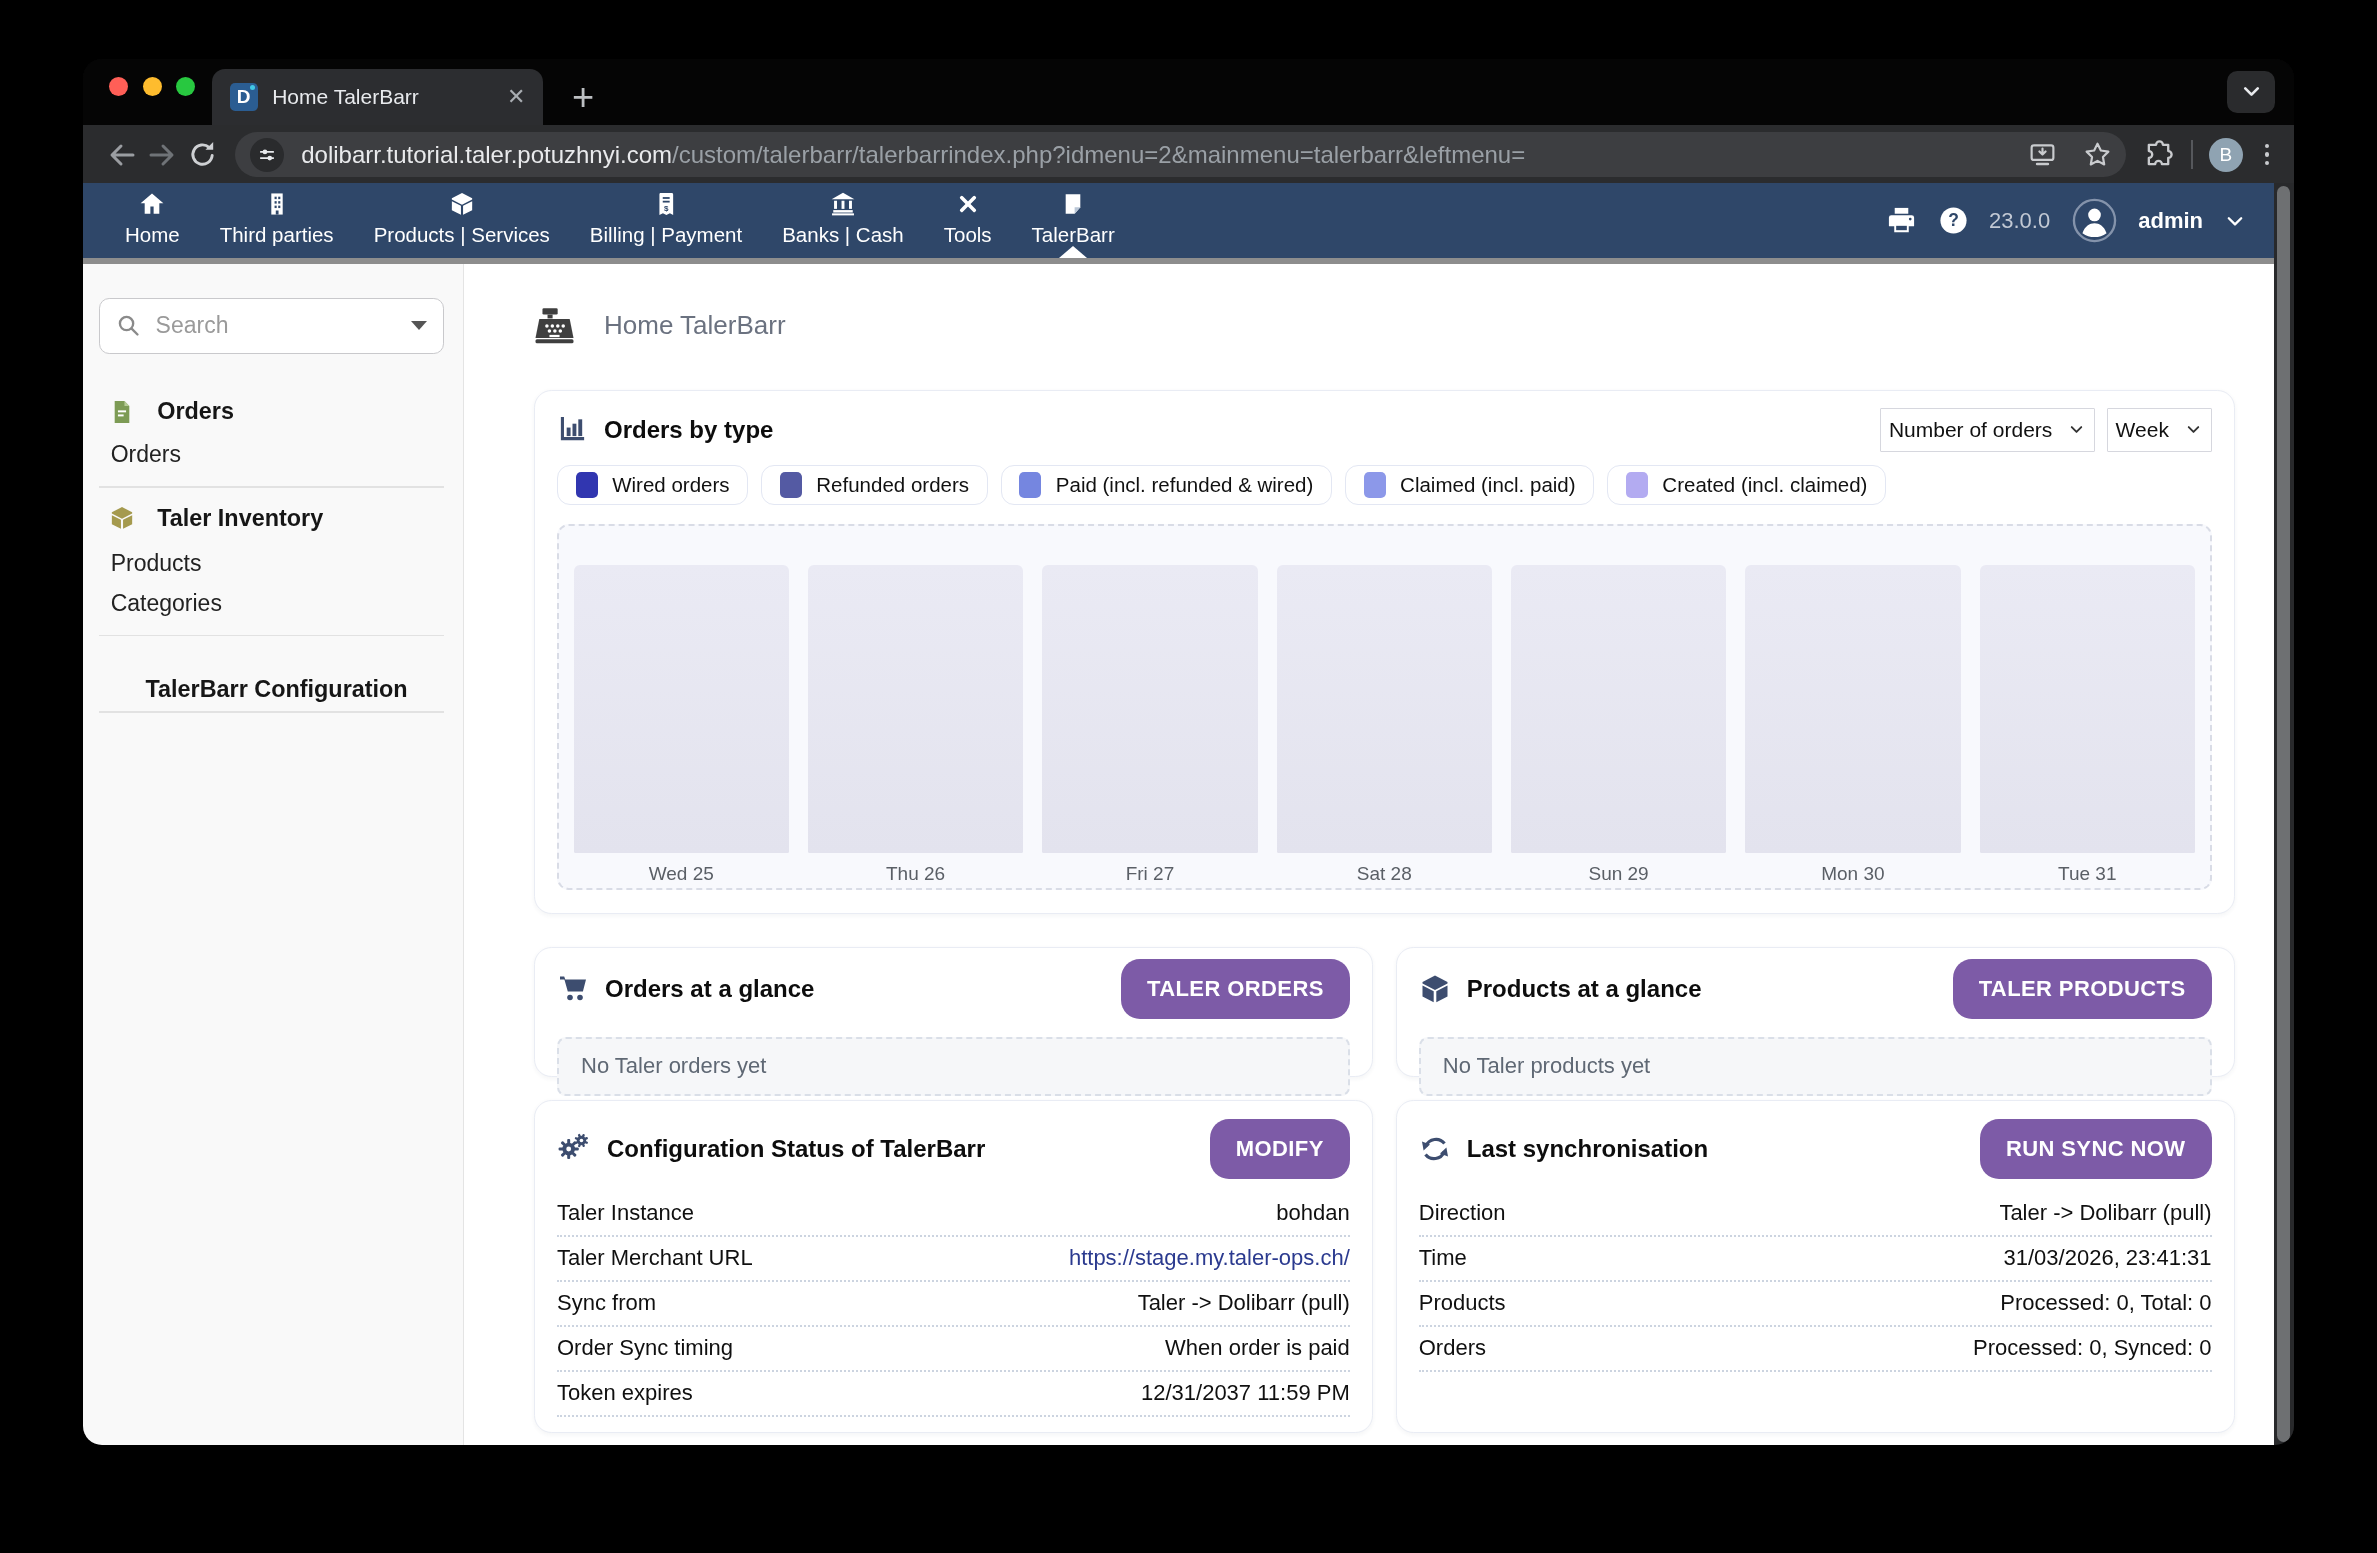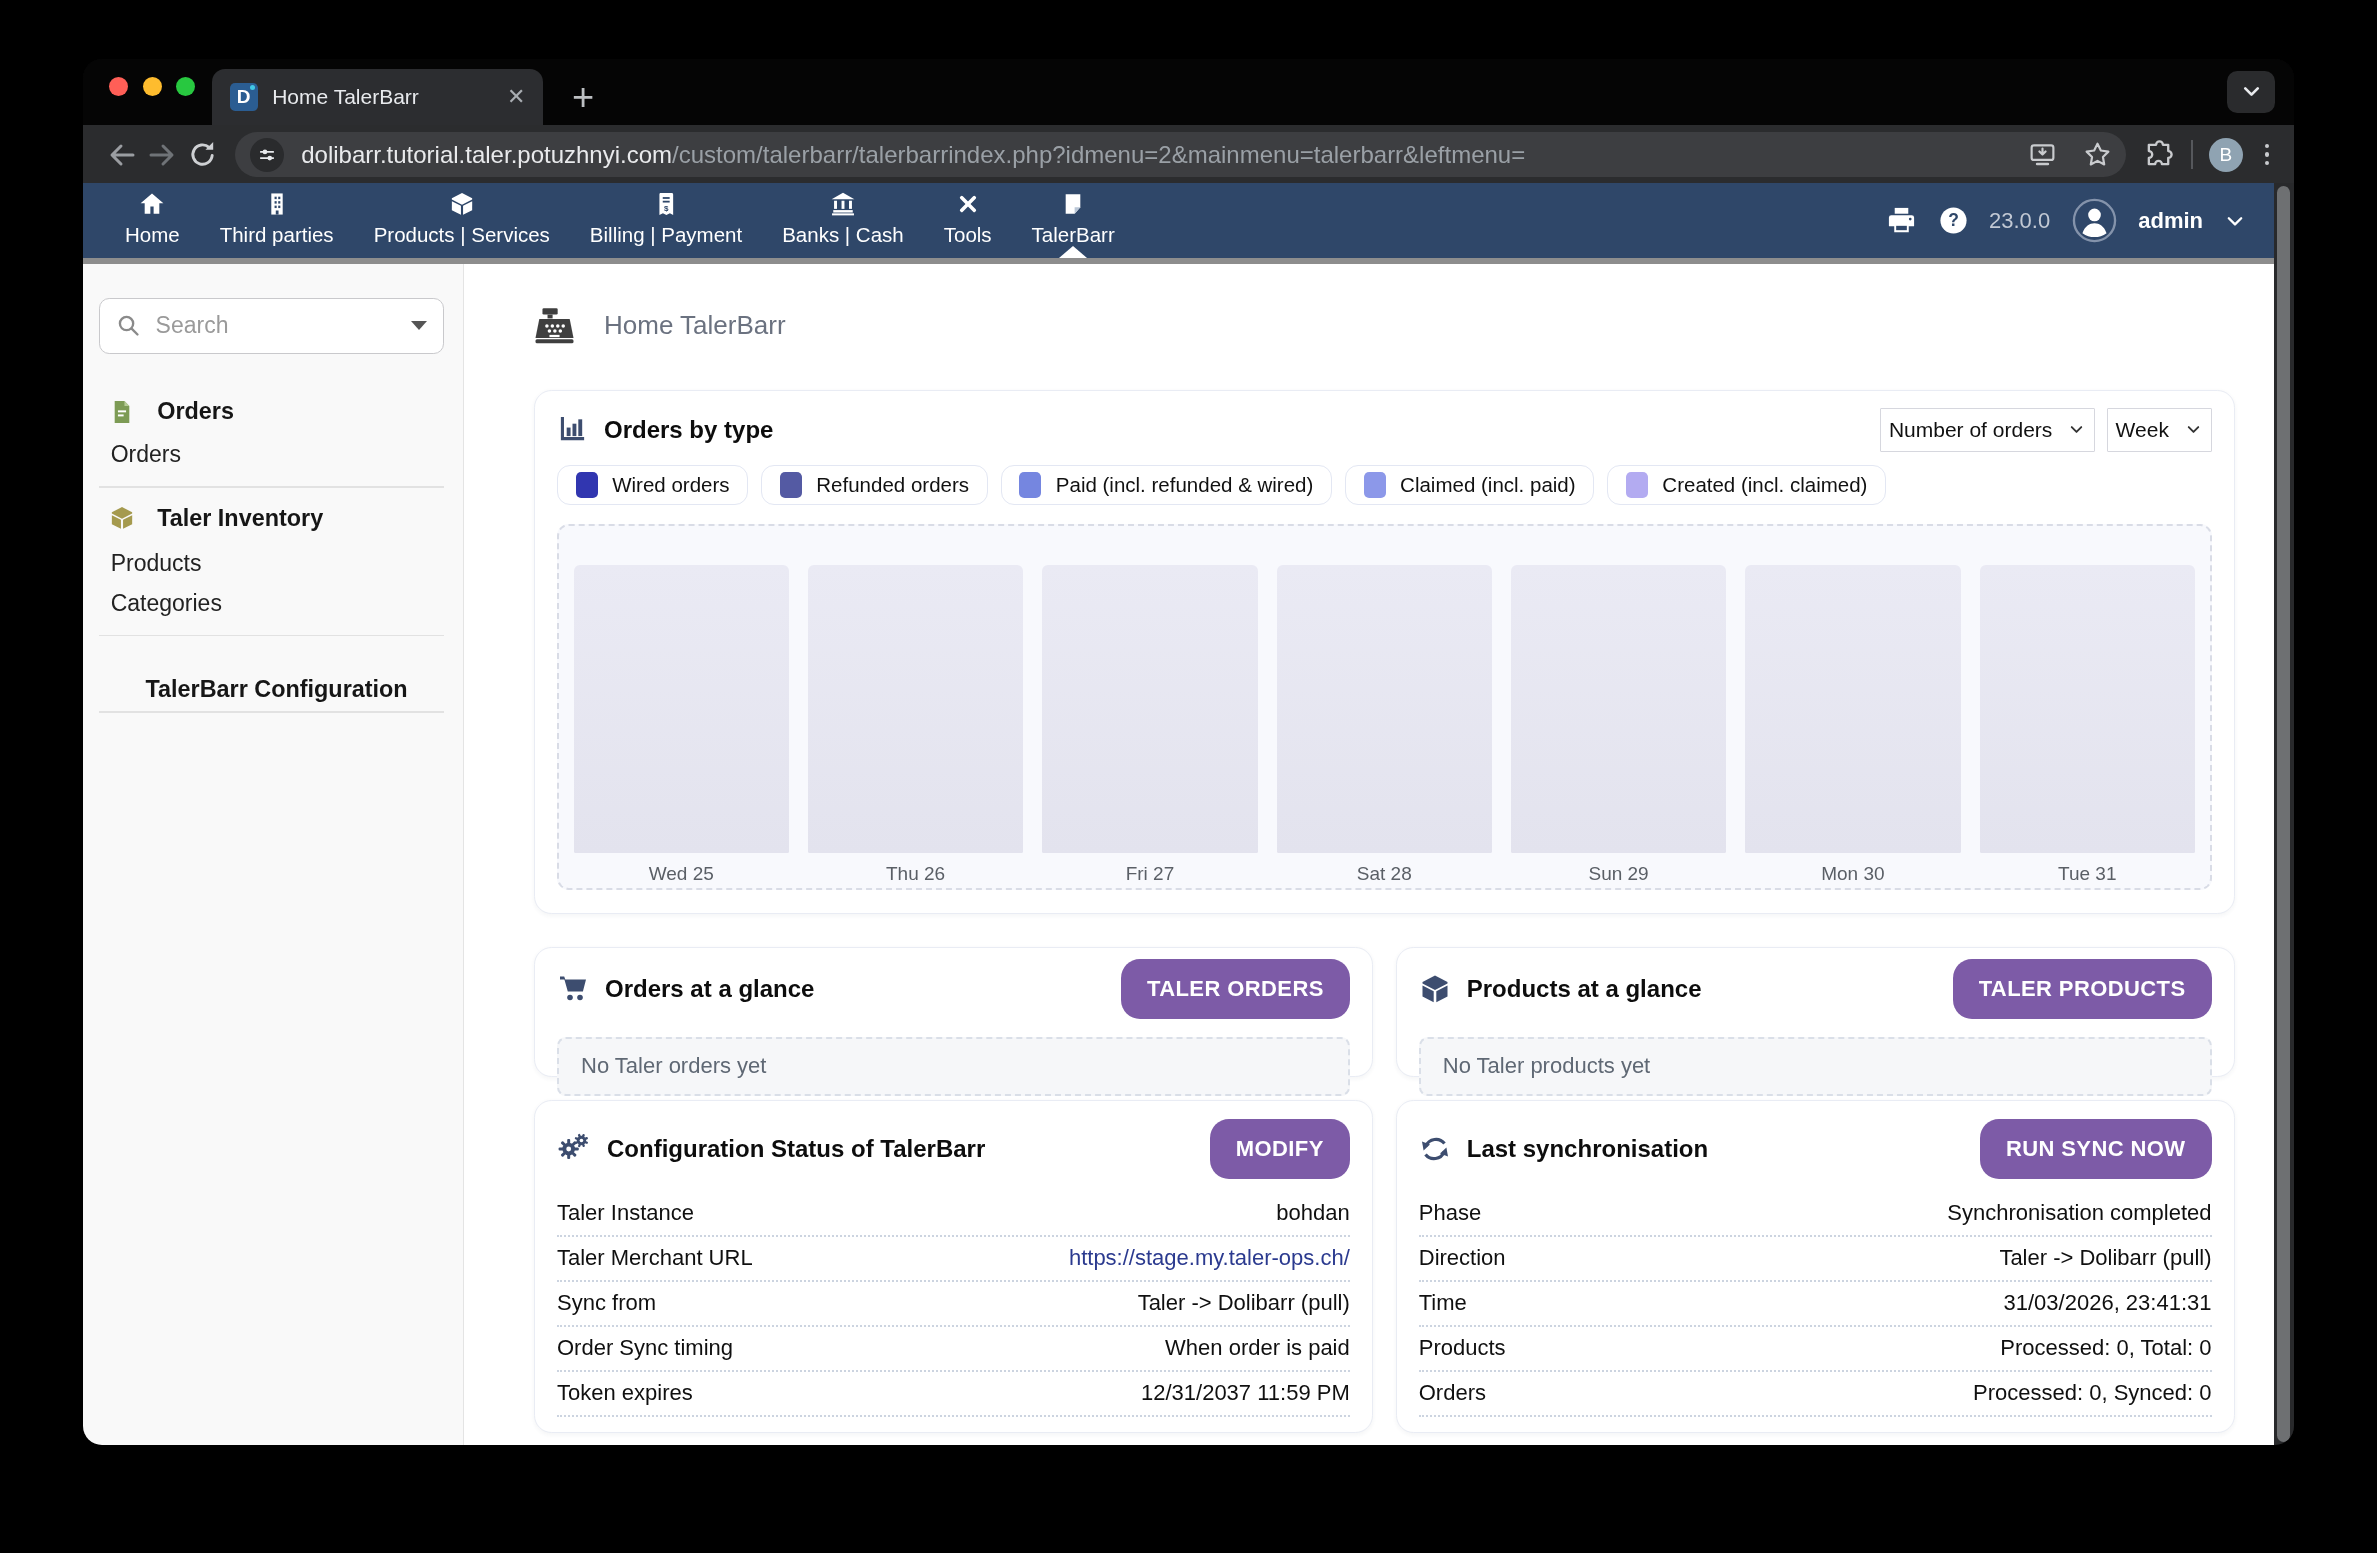--- a/index.html
+++ b/index.html
@@ -583,24 +583,20 @@
                       </g>
                       <polygon points="3,8.5 11,11.5 4.6,17.5" fill="#3d4d6f"></polygon>
                       <polygon points="29,23.5 21,20.5 27.4,14.5" fill="#3d4d6f"></polygon>
                     </svg>
                   <span class="card-title">Last synchronisation</span>
                 </div>
                 <button class="btn-purple">RUN SYNC NOW</button>
               </div>
               <div class="rows">
                 <div class="trow">
-                    <span class="rl">Phase</span>
-                    <span class="rv">Synchronisation completed</span>
-                  </div>
-                <div class="trow">
                     <span class="rl">Direction</span>
                     <span class="rv">Taler -&gt; Dolibarr (pull)</span>
                   </div>
                 <div class="trow">
                     <span class="rl">Time</span>
                     <span class="rv">31/03/2026, 23:41:31</span>
                   </div>
                 <div class="trow">
                     <span class="rl">Products</span>
                     <span class="rv">Processed: 0, Total: 0</span>

